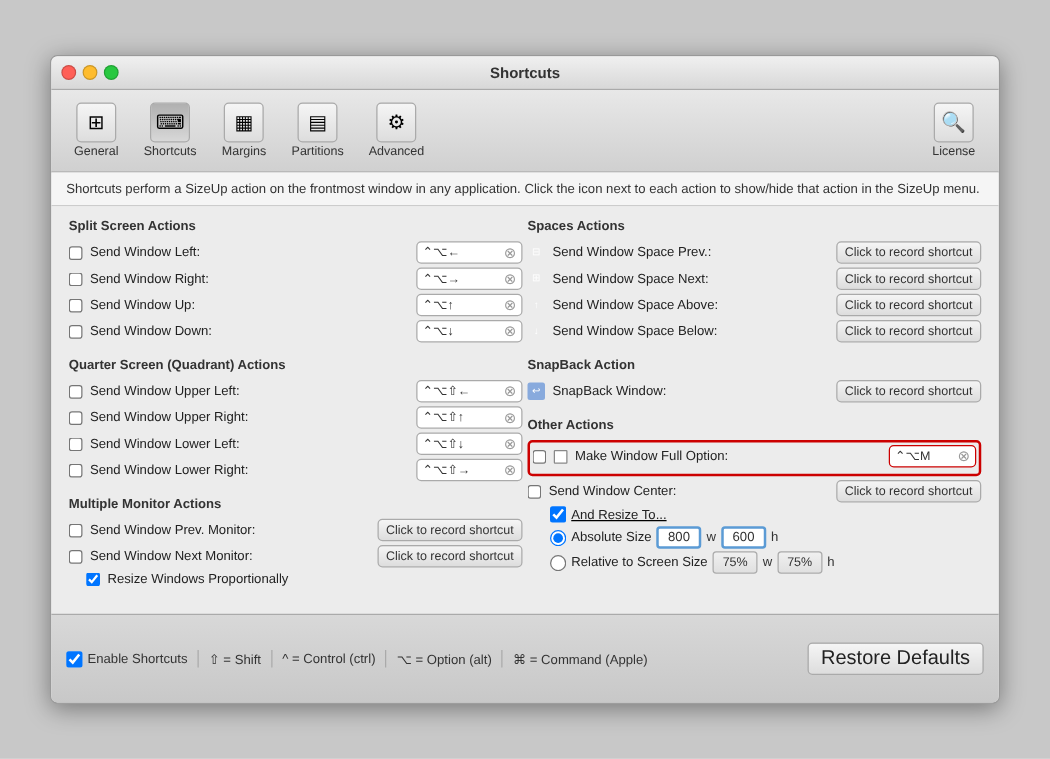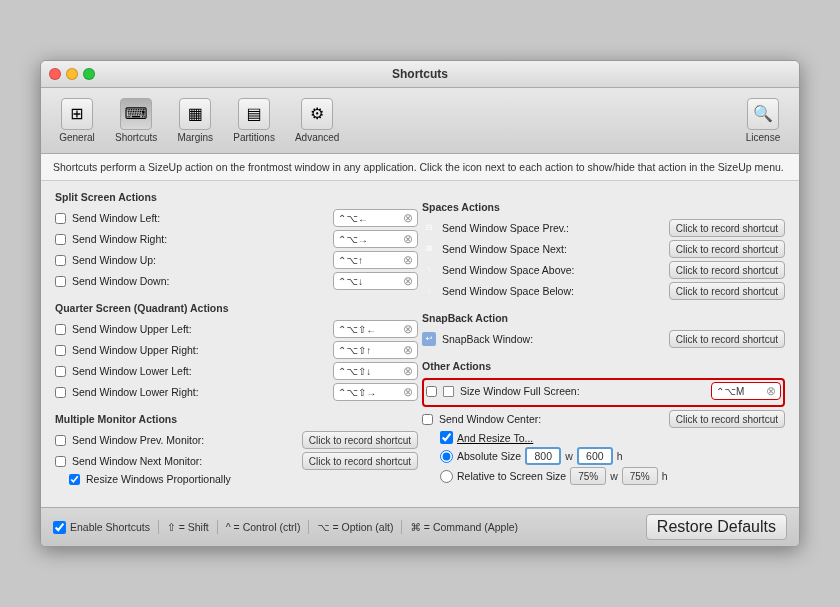--- a/index.html
+++ b/index.html
@@ -96,21 +96,20 @@
       padding: 6px 12px;
       font-size: 10.5px;
       color: #333;
       line-height: 1.4;
     }
     .main-content {
       padding: 10px 14px;
       display: flex;
       gap: 4px;
       background: #ececec;
-      align-items: flex-end;
     }
     .left-panel { flex: 1; }
     .right-panel { flex: 1; }
     .section-title {
       font-size: 10.5px;
       font-weight: bold;
       color: #333;
       margin-bottom: 6px;
     }
     .section { margin-bottom: 12px; }
@@ -204,21 +203,21 @@
       text-align: center;
       font-size: 10px;
       color: #333;
       display: flex;
       align-items: center;
       justify-content: center;
     }
     .bottom-bar {
       background: linear-gradient(to bottom, #d8d8d8, #c8c8c8);
       border-top: 1px solid #aaa;
-      padding: 6px 12px;
+      padding: 22px 12px;
       display: flex;
       align-items: center;
       gap: 8px;
       font-size: 10.5px;
       color: #333;
     }
     .bottom-bar .spacer { flex: 1; }
     .restore-btn {
       background: linear-gradient(to bottom, #f5f5f5, #ddd);
       border: 1px solid #aaa;
@@ -448,21 +447,21 @@
         </div>
       </div>
 
       <div class="section">
         <div class="section-title">Other Actions</div>
 
         <div class="other-actions-highlight">
           <div class="action-row">
             <input type="checkbox" style="">
             <span class="make-fullscreen-icon"></span>
-            <span class="action-label">Size Window Full Screen:</span>
+            <span class="action-label">Make Window Full Option:</span>
             <div class="shortcut-field active-red" style="min-width:70px;">
               <span>⌃⌥M</span>
               <span class="clear-btn">⊗</span>
             </div>
           </div>
         </div>
 
         <div class="action-row">
           <input type="checkbox" style="">
           <span class="action-label">Send Window Center:</span>

